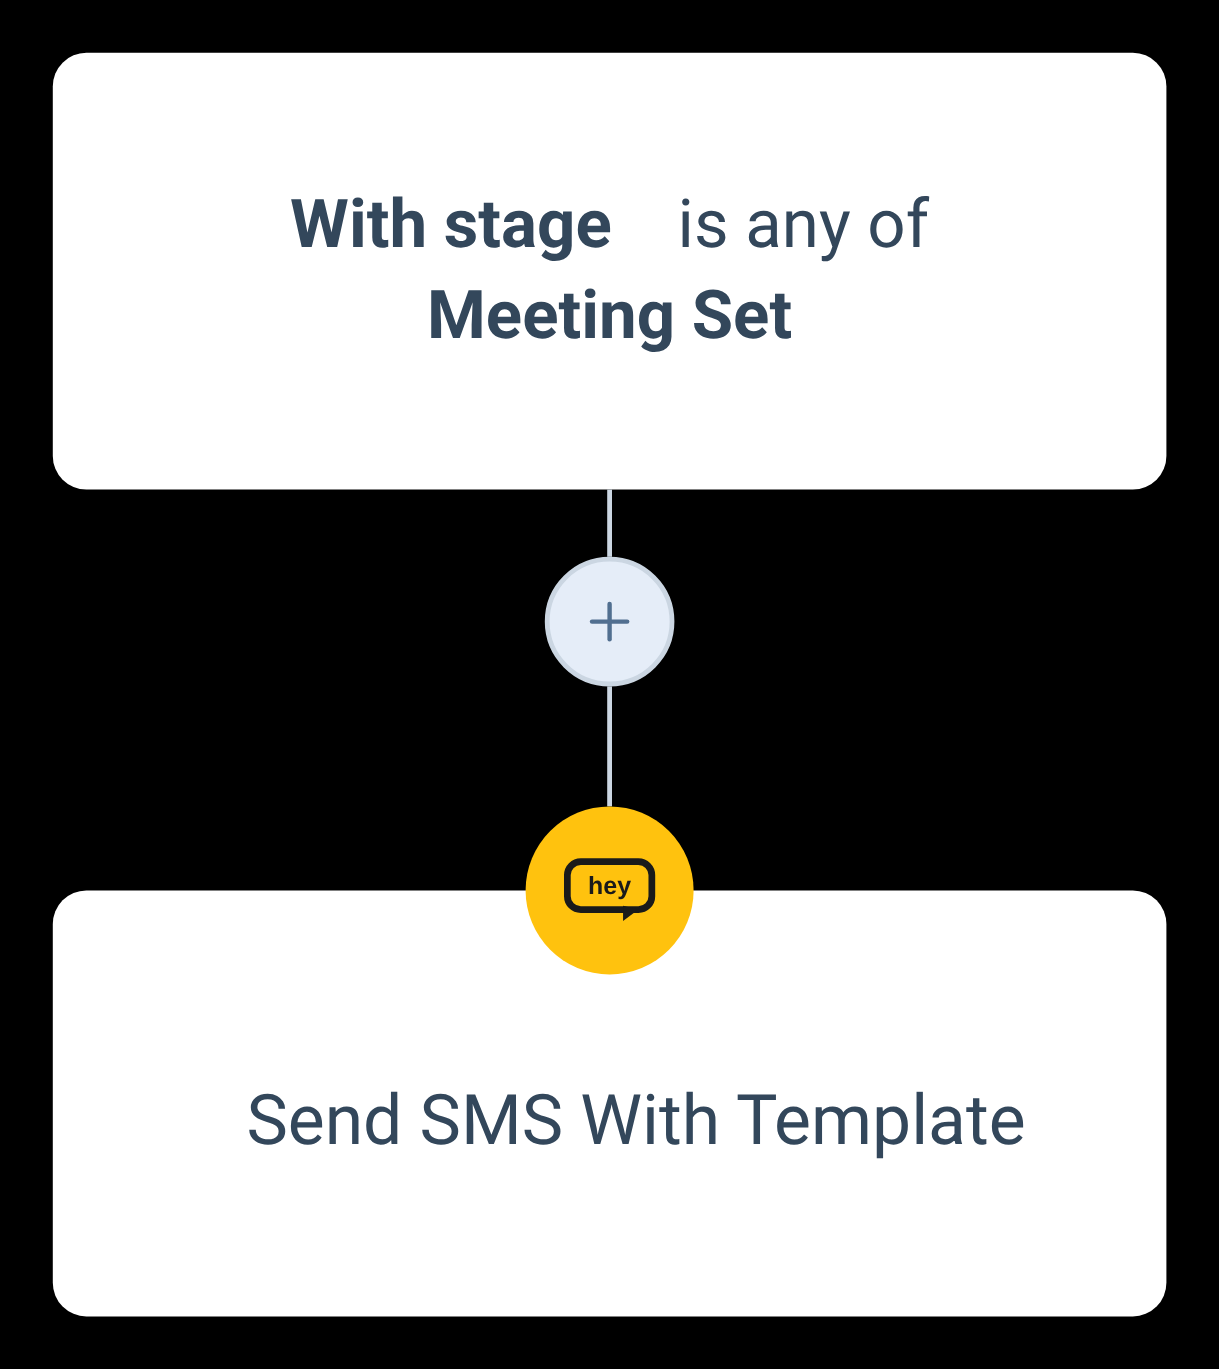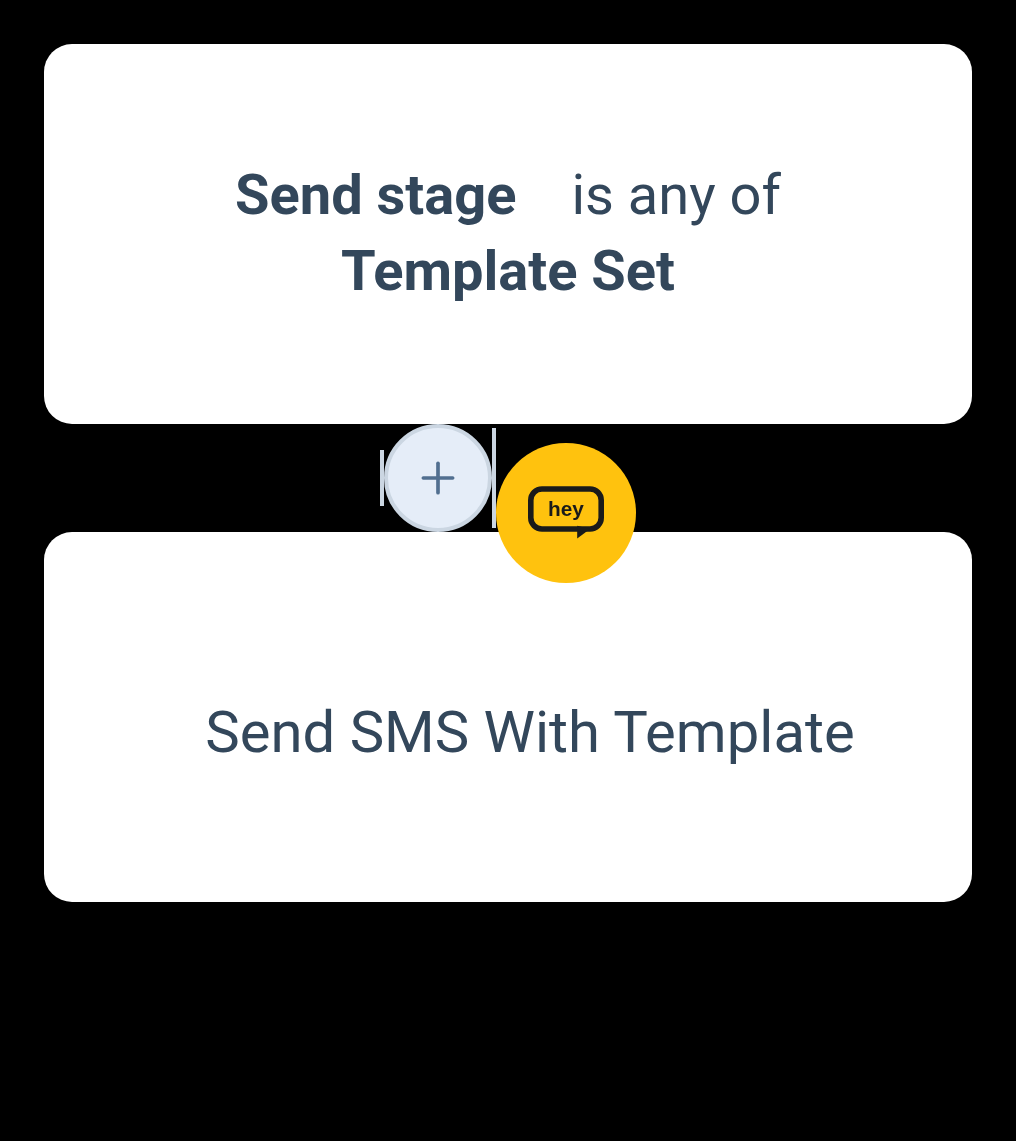--- a/index.html
+++ b/index.html
@@ -37,21 +37,21 @@
     }
     .card-trigger .bold {
       font-weight: 700;
     }
     .card-trigger .light {
       font-weight: 400;
       margin-left: 41px;
     }
     .connector {
       display: flex;
-      flex-direction: row;
+      flex-direction: column;
       align-items: center;
       position: relative;
     }
     .vline {
       width: 4px;
       background: #cbd6e2;
     }
     .vline-top {
       height: 56px;
     }
@@ -95,23 +95,23 @@
       font-size: 58px;
       font-weight: 400;
       padding-top: 30px;
     }
   </style>
 </head>
 <body>
 
 <div class="card card-trigger">
   <div>
-    <span class="bold">Send stage</span>
+    <span class="bold">With stage</span>
     <span class="light">is any of</span><br>
-    <span class="bold">Template Set</span>
+    <span class="bold">Meeting Set</span>
   </div>
 </div>
 
 <div class="connector">
   <div class="vline vline-top"></div>
   <div class="plus-circle">
     <svg viewBox="0 0 24 24" fill="none" stroke="#516f90" stroke-width="2" stroke-linecap="round">
       <line x1="12" y1="4" x2="12" y2="20"></line>
       <line x1="4" y1="12" x2="20" y2="12"></line>
     </svg>

